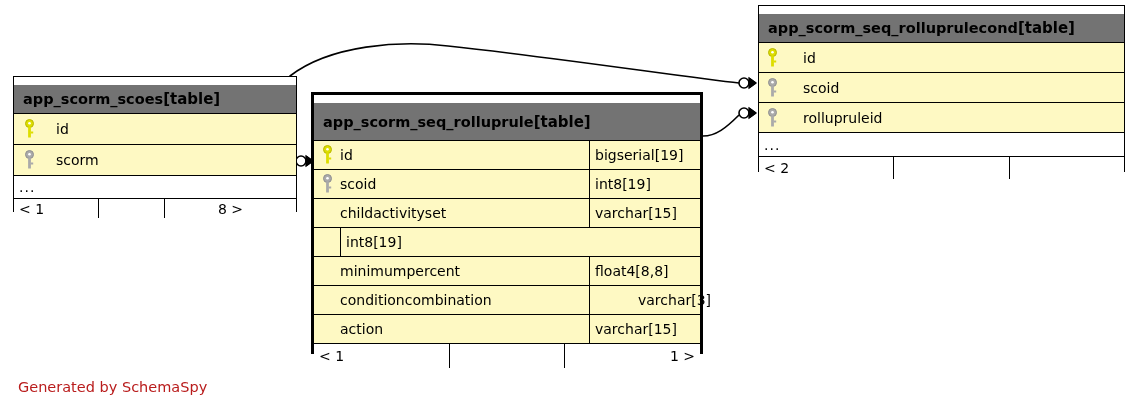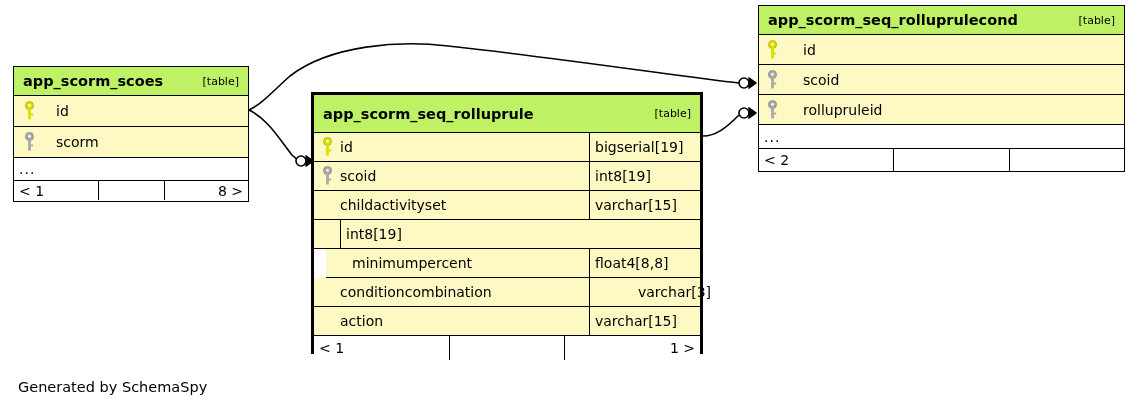--- a/index.html
+++ b/index.html
@@ -37,35 +37,36 @@
     background: #ffffff;
     border: 1px solid #000000;
     box-sizing: border-box;
     z-index: 2;
   }
   .table-box.emphasis {
     border: 3px solid #000000;
   }
 
   .tbl-header {
-    background: #bef264;
+    background: #737373;
     border-bottom: 1px solid #000000;
     box-sizing: border-box;
     display: flex;
     align-items: center;
-    justify-content: space-between;
+    justify-content: flex-start;
     padding: 0 9px;
     font-weight: bold;
     font-size: 14.5px;
     letter-spacing: 0px;
     white-space: nowrap;
+    margin-top: 8px;
   }
   .tbl-header .tag {
-    font-weight: normal;
-    font-size: 11px;
+    font-weight: bold;
+    font-size: 15px;
     color: #000000;
   }
 
   .col-row {
     display: flex;
     align-items: stretch;
     border-bottom: 1px solid #000000;
     box-sizing: border-box;
     font-size: 14px;
     background: #fef9c3;
@@ -125,21 +126,21 @@
   }
   .footer-cell:first-child { border-left: none; }
   .footer-cell.left  { justify-content: flex-start; }
   .footer-cell.right { justify-content: flex-end; }
 
   .key-icon { display: block; }
 
   .credit {
     position: absolute;
     font-size: 14.5px;
-    color: #000000;
+    color: #b91c1c;
     white-space: nowrap;
   }
 </style>
 </head>
 <body>
 
 <div class="canvas">
 
   <svg class="edges" viewBox="0 0 1139 409" width="1139" height="409">
     <g fill="none" stroke="#000000" stroke-width="1.6">
@@ -162,21 +163,21 @@
       <path d="M313,161 L306,156 M313,161 L306,166 M313,161 L306,161"></path>
 
       <polygon points="756,83 749,78 749,88"></polygon>
       <path d="M756,83 L749,78 M756,83 L749,88 M756,83 L749,83"></path>
 
       <polygon points="756,113 749,108 749,118"></polygon>
       <path d="M756,113 L749,108 M756,113 L749,118 M756,113 L749,113"></path>
     </g>
   </svg>
 
-  <div class="table-box" style="left:13px; top:66px; width:236px; height:136px;">
+  <div class="table-box" style="left:13px; top:76px; width:284px; height:136px;">
     <div class="tbl-header" style="height:29px;">
       <span>app_scorm_scoes</span>
       <span class="tag">[table]</span>
     </div>
 
     <div class="col-row" style="height:31px;">
       <span class="col-key" style="width:30px;">
         <svg class="key-icon" width="11" height="20" viewBox="0 0 11 20">
           <circle cx="5.5" cy="4.5" r="4" fill="#dddd00" stroke="#b8b800" stroke-width="1"></circle>
           <circle cx="5.5" cy="4.2" r="1.3" fill="#ffffff"></circle>
@@ -246,21 +247,21 @@
       <span class="col-key" style="width:26px;"></span>
       <span class="col-name">childactivityset</span>
       <span class="col-type" style="width:111px;">varchar[15]</span>
     </div>
 
     <div class="col-row" style="height:29px;">
       <span class="col-key" style="width:26px;"></span>
       <span class="col-type" style="width:111px;">int8[19]</span>
     </div>
 
-    <div class="col-row" style="height:29px;margin-left:12px;">
+    <div class="col-row" style="height:29px;">
       <span class="col-key" style="width:26px;"></span>
       <span class="col-name">minimumpercent</span>
       <span class="col-type" style="width:111px;">float4[8,8]</span>
     </div>
 
     <div class="col-row" style="height:29px;">
       <span class="col-key" style="width:26px;"></span>
       <span class="col-name">conditioncombination</span>
       <span class="col-type" style="width:111px;padding-left:48px;">varchar[3]</span>
     </div>

